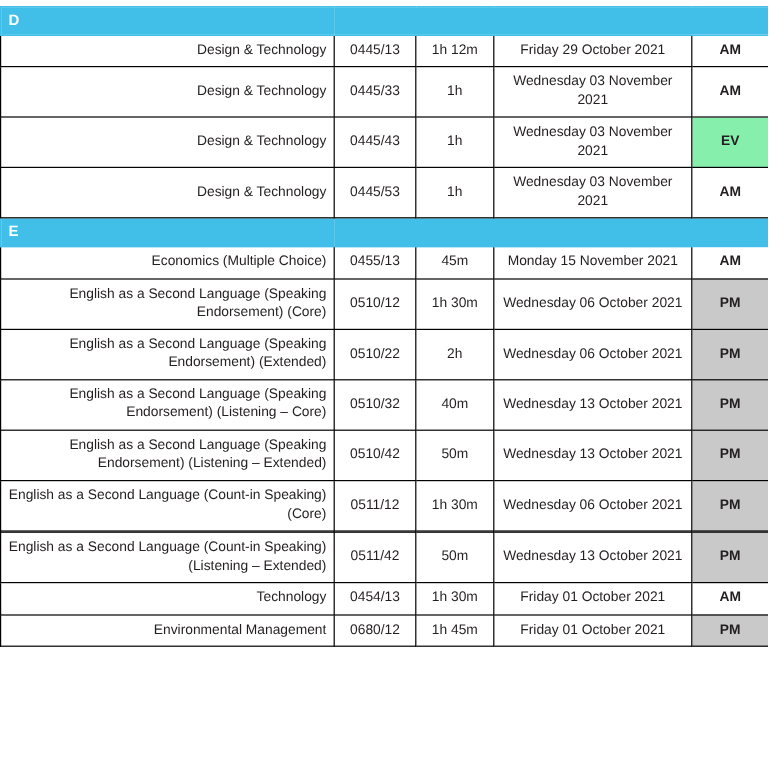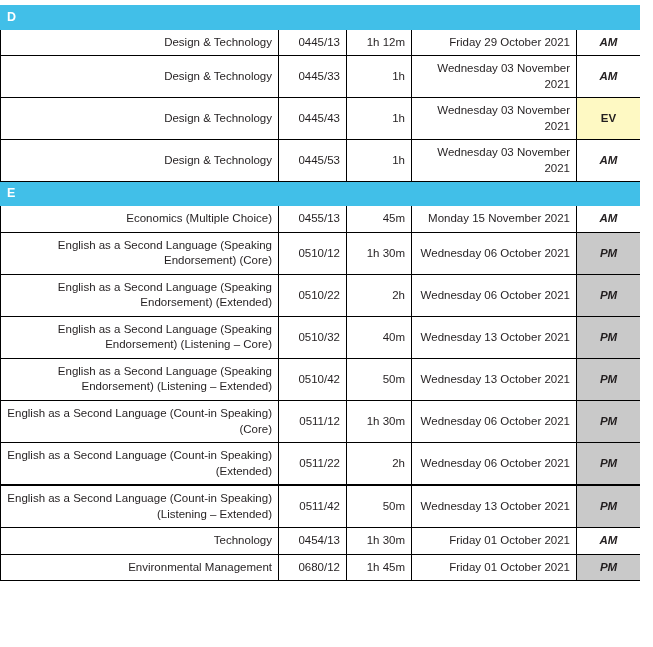--- a/index.html
+++ b/index.html
@@ -31,29 +31,29 @@
     vertical-align: middle;
     line-height: 1.35;
   }
   col.c-subject { width: 278px; }
   col.c-code    { width: 68px; }
   col.c-dur     { width: 65px; }
   col.c-date    { width: 165px; }
   col.c-sess    { width: 64px; }
 
   td.subject { text-align: right; }
-  td.code, td.dur, td.date { text-align: right; }
+  td.code, td.dur, td.date { text-align: center; }
   td.session {
     text-align: center;
     font-weight: bold;
     font-size: 11.5px;
   }
-  td.sess-am { background: #ffffff; font-style: italic; }
-  td.sess-pm { background: #c9c9c9; font-style: italic; }
-  td.sess-ev { background: #fef9c3; color: #ffffff; }
+  td.sess-am { background: #ffffff; }
+  td.sess-pm { background: #c9c9c9; }
+  td.sess-ev { background: #86efac; color: #ffffff; }
 
   tr.letter-row td {
     background: #41bfe8;
     color: #ffffff;
     font-weight: bold;
     font-size: 12.5px;
     padding: 3px 6px;
     height: 14px;
     border: 1px solid #41bfe8;
   }
@@ -162,27 +162,20 @@
           <td class="date">Wednesday 13 October 2021</td>
           <td class="session sess-pm">PM</td>
         </tr>
         <tr>
           <td class="subject">English as a Second Language (Count-in Speaking) (Core)</td>
           <td class="code">0511/12</td>
           <td class="dur">1h 30m</td>
           <td class="date">Wednesday 06 October 2021</td>
           <td class="session sess-pm">PM</td>
         </tr>
-        <tr>
-          <td class="subject">English as a Second Language (Count-in Speaking) (Extended)</td>
-          <td class="code">0511/22</td>
-          <td class="dur">2h</td>
-          <td class="date">Wednesday 06 October 2021</td>
-          <td class="session sess-pm">PM</td>
-        </tr>
       </tbody>
   </table>
 
   <table class="exam-table">
     <colgroup>
       <col class="c-subject">
         <col class="c-code">
         <col class="c-dur">
         <col class="c-date">
         <col class="c-sess">

